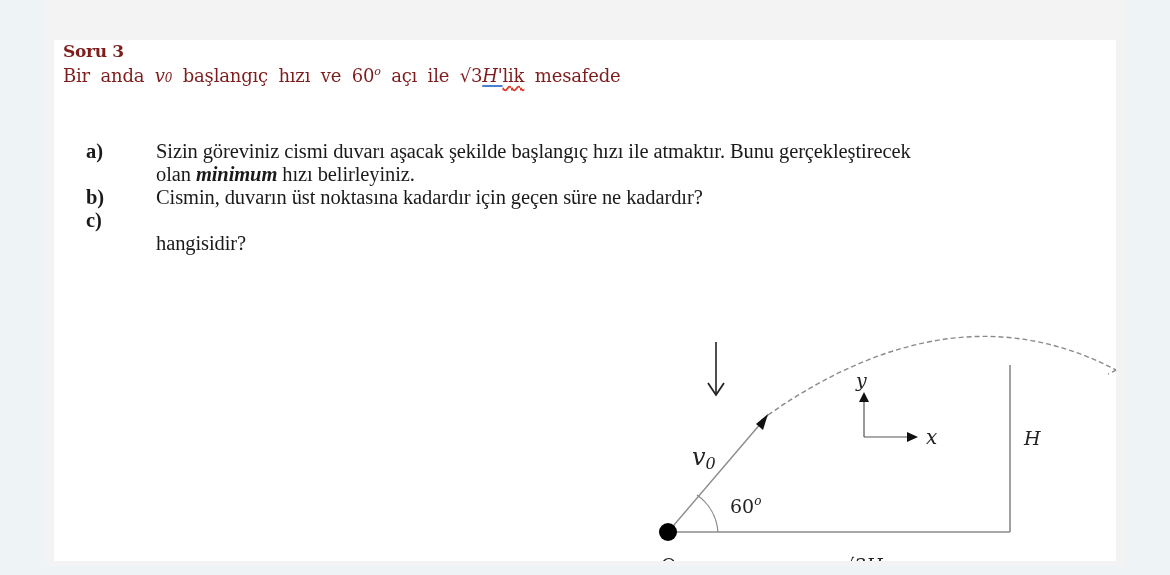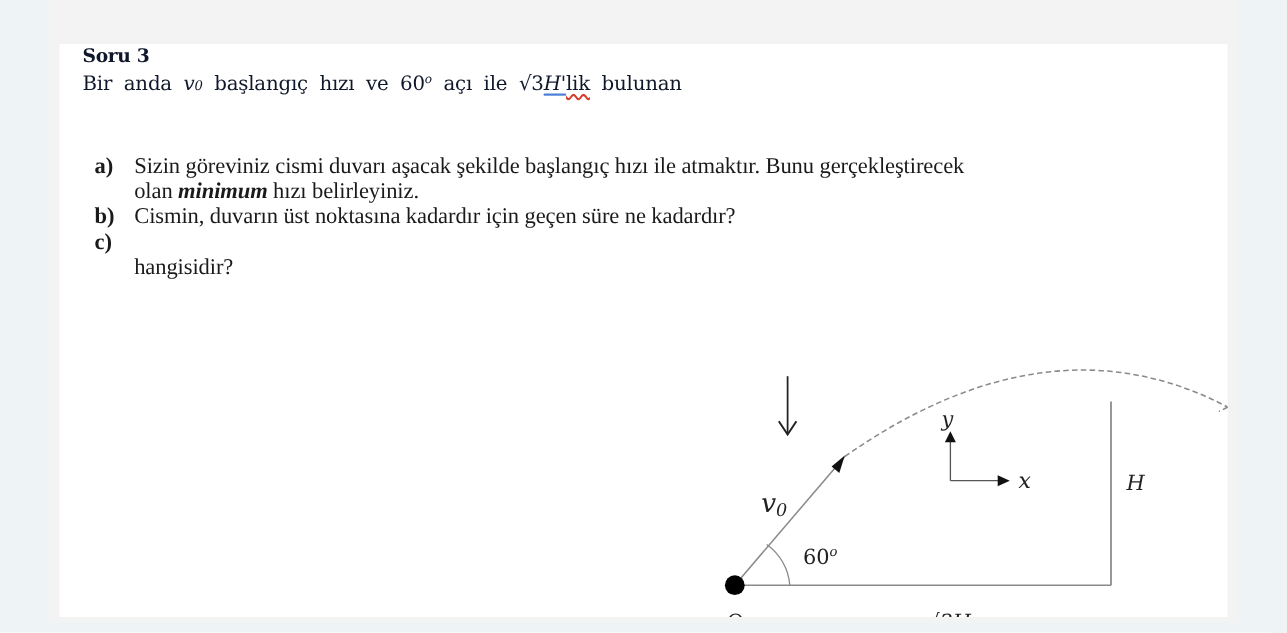--- a/index.html
+++ b/index.html
@@ -9,51 +9,51 @@
     font-family: "DejaVu Serif", "Liberation Serif", serif;
   }
   .gray-canvas {
     position: absolute; left: 45px; top: 0; width: 1080px; height: 566px;
     background: #f3f3f3;
   }
   .page {
     position: absolute; left: 54px; top: 40px; width: 1062px; height: 521px;
     background: #ffffff; overflow: hidden;
   }
-  .text { position: absolute; color: #0f172a; white-space: nowrap; margin-left: 12px; }
+  .text { position: absolute; color: #7f1d1d; white-space: nowrap; }
   .title { left: 9px; top: 1px; font-size: 17px; font-weight: bold; letter-spacing: -0.3px; }
   .intro { left: 9px; font-size: 18px; letter-spacing: -0.2px; line-height: 20px; }
   .intro.l1 { top: 22px; word-spacing: 5px; }
   .intro.l2 { top: 42px; }
   .ital { font-style: italic; }
   .blue-ul { text-decoration: underline; text-decoration-color: #4a7fd6; text-decoration-thickness: 2px; text-underline-offset: 3px; }
   .red-wavy { text-decoration: underline wavy #d93a2b; text-underline-offset: 3px; }
   .sub-small { font-size: 12px; }
   .sup-small { font-size: 11px; vertical-align: super; font-style: italic; }
 
   .items { position: absolute; left: 32px; top: 100px; width: 1020px; }
   .item { display: flex; font-family: "Liberation Serif", "DejaVu Serif", serif; font-size: 20.5px; line-height: 23px; color: #1a1a1a; letter-spacing: -0.1px; }
   .item .lbl { font-weight: bold; width: 36px; flex: 0 0 36px; }
-  .item .body { flex: 1; }
+  .item .body { flex: 1; margin-left: 34px; }
   .bold-ital { font-weight: bold; font-style: italic; }
 
   svg.diagram { position: absolute; left: 0; top: 0; overflow: visible; }
   .outside-arc { position: absolute; left: 0; top: 0; pointer-events: none; }
   .diag-label { font-family: "DejaVu Serif", serif; fill: #222; }
 </style>
 </head>
 <body>
 
 <div class="gray-canvas"></div>
 
 <div class="page">
 
   <div class="text title">Soru 3</div>
 
-  <div class="text intro l1"><span>Bir anda </span><span class="ital"><span>v</span><span class="sub-small">0</span></span><span> başlangıç hızı ve 60</span><span class="sup-small">o</span><span> açı ile </span><span>√3</span><span class="ital blue-ul">H'</span><span class="red-wavy">lik</span><span> bulunan</span></div>
+  <div class="text intro l1"><span>Bir anda </span><span class="ital"><span>v</span><span class="sub-small">0</span></span><span> başlangıç hızı ve 60</span><span class="sup-small">o</span><span> açı ile </span><span>√3</span><span class="ital blue-ul">H'</span><span class="red-wavy">lik</span><span> mesafede</span></div>
 
 
   <div class="items">
     <div class="item">
       <span class="lbl">a)</span>
       <span class="body">
         <span>Sizin göreviniz cismi duvarı aşacak şekilde başlangıç hızı ile atmaktır. Bunu gerçekleştirecek</span><br>
         <span>olan </span><span class="bold-ital">minimum</span><span> hızı belirleyiniz.</span>
       </span>
     </div>

